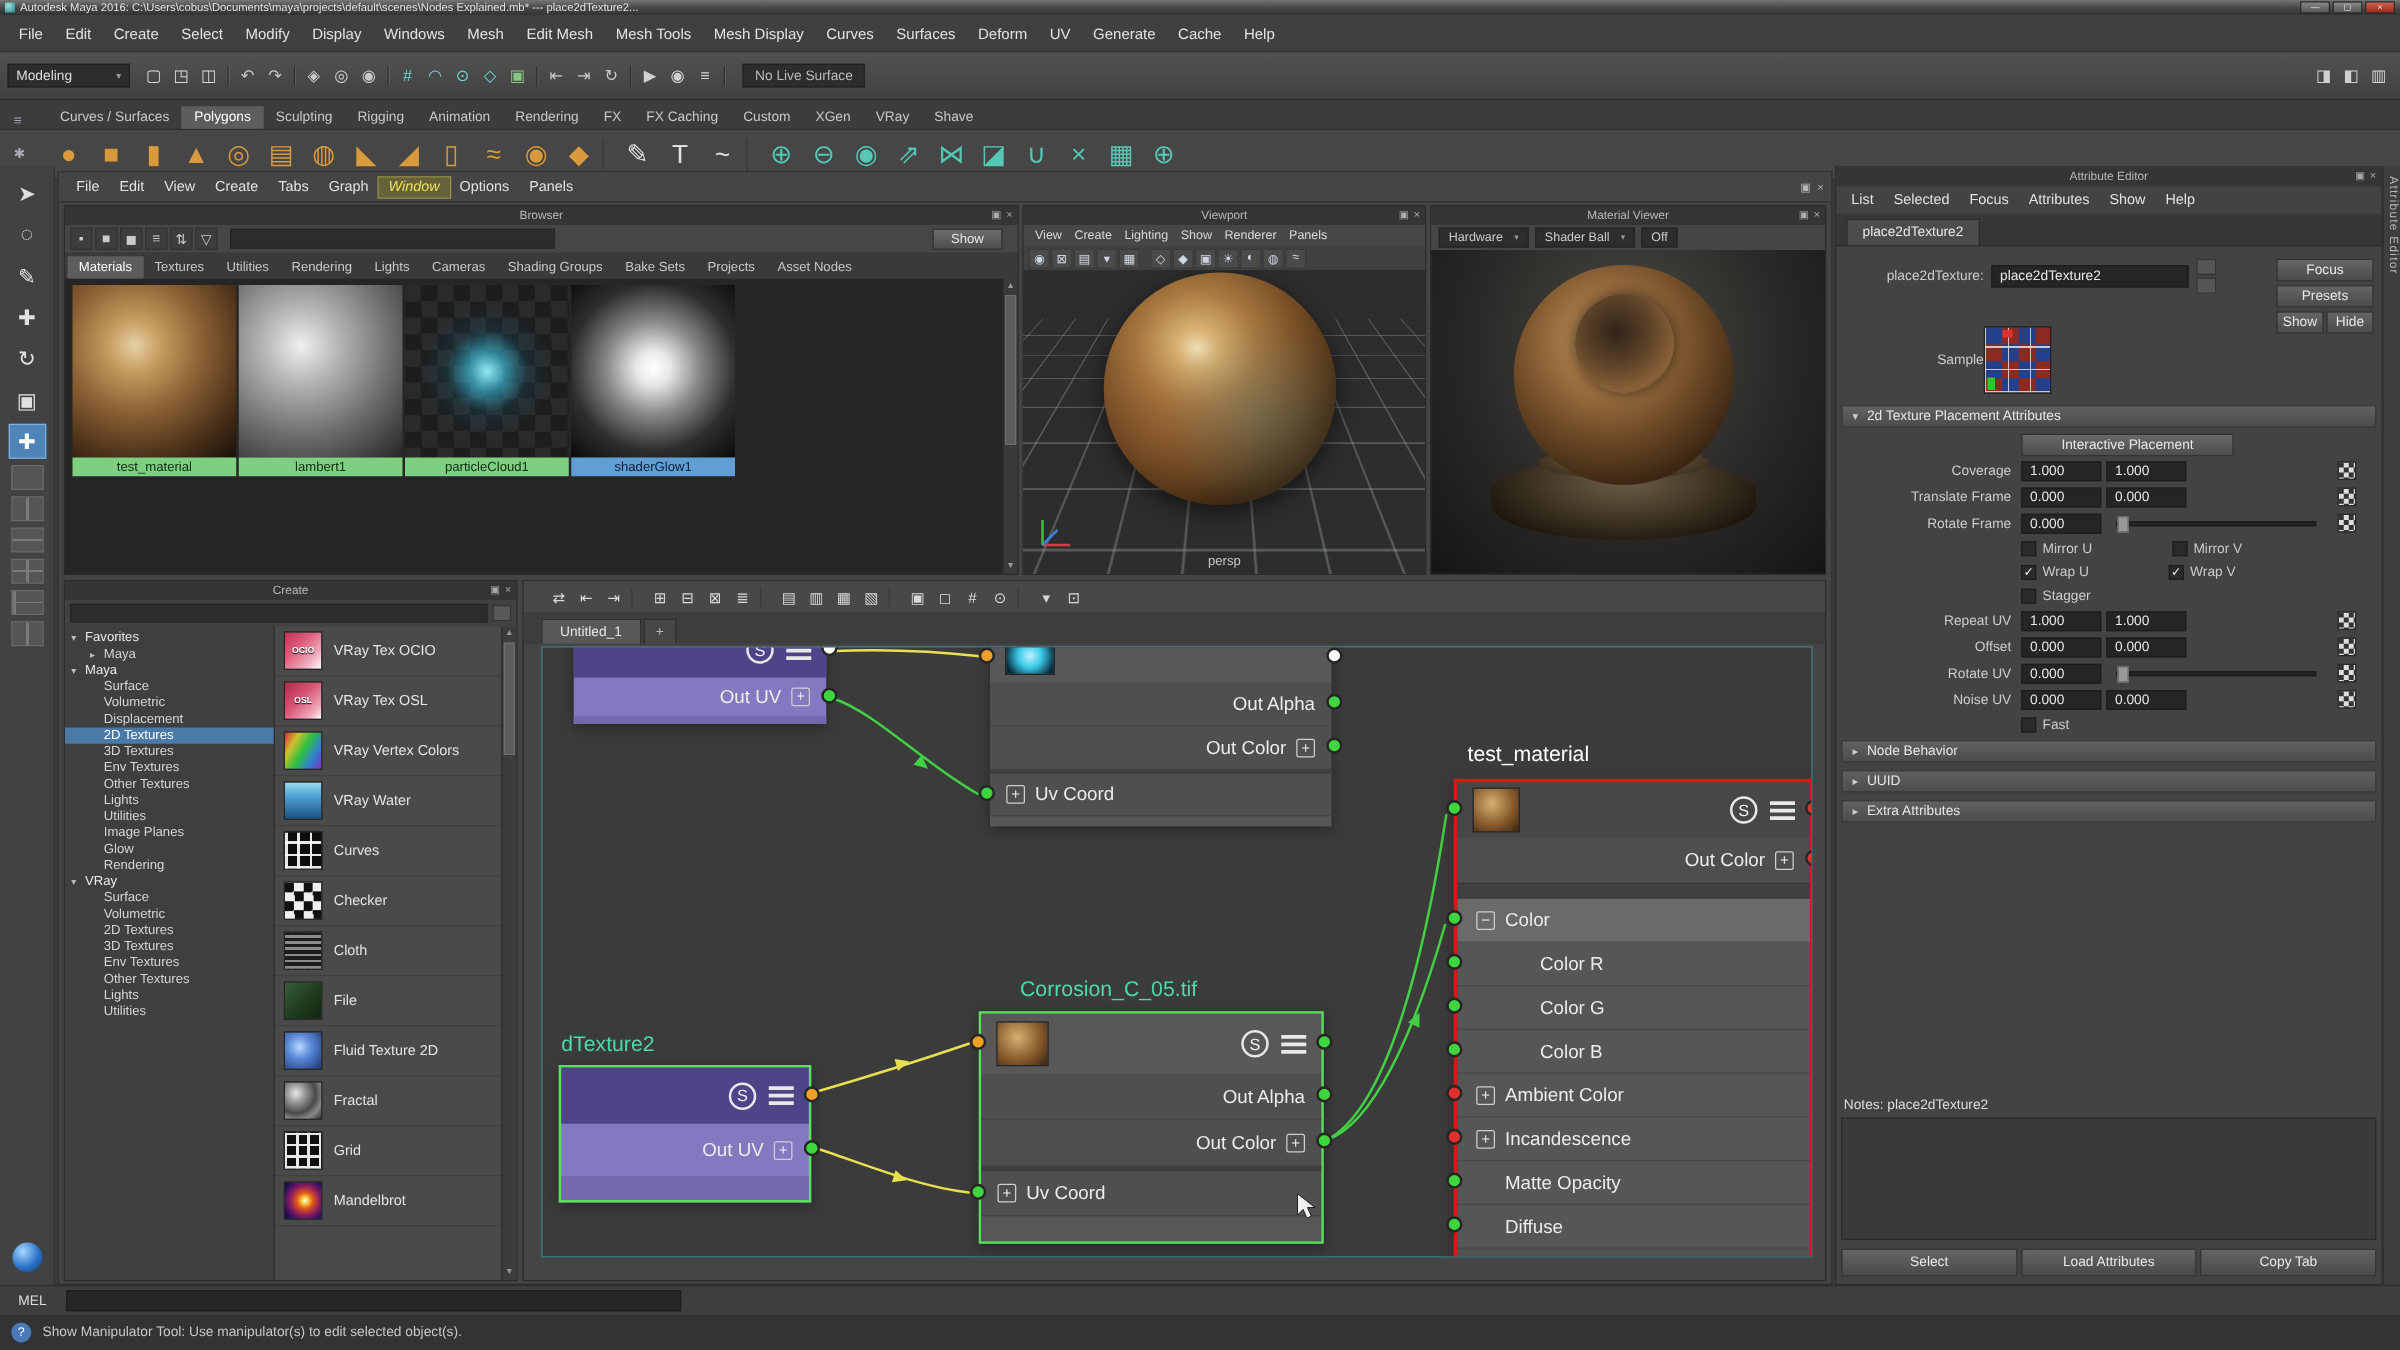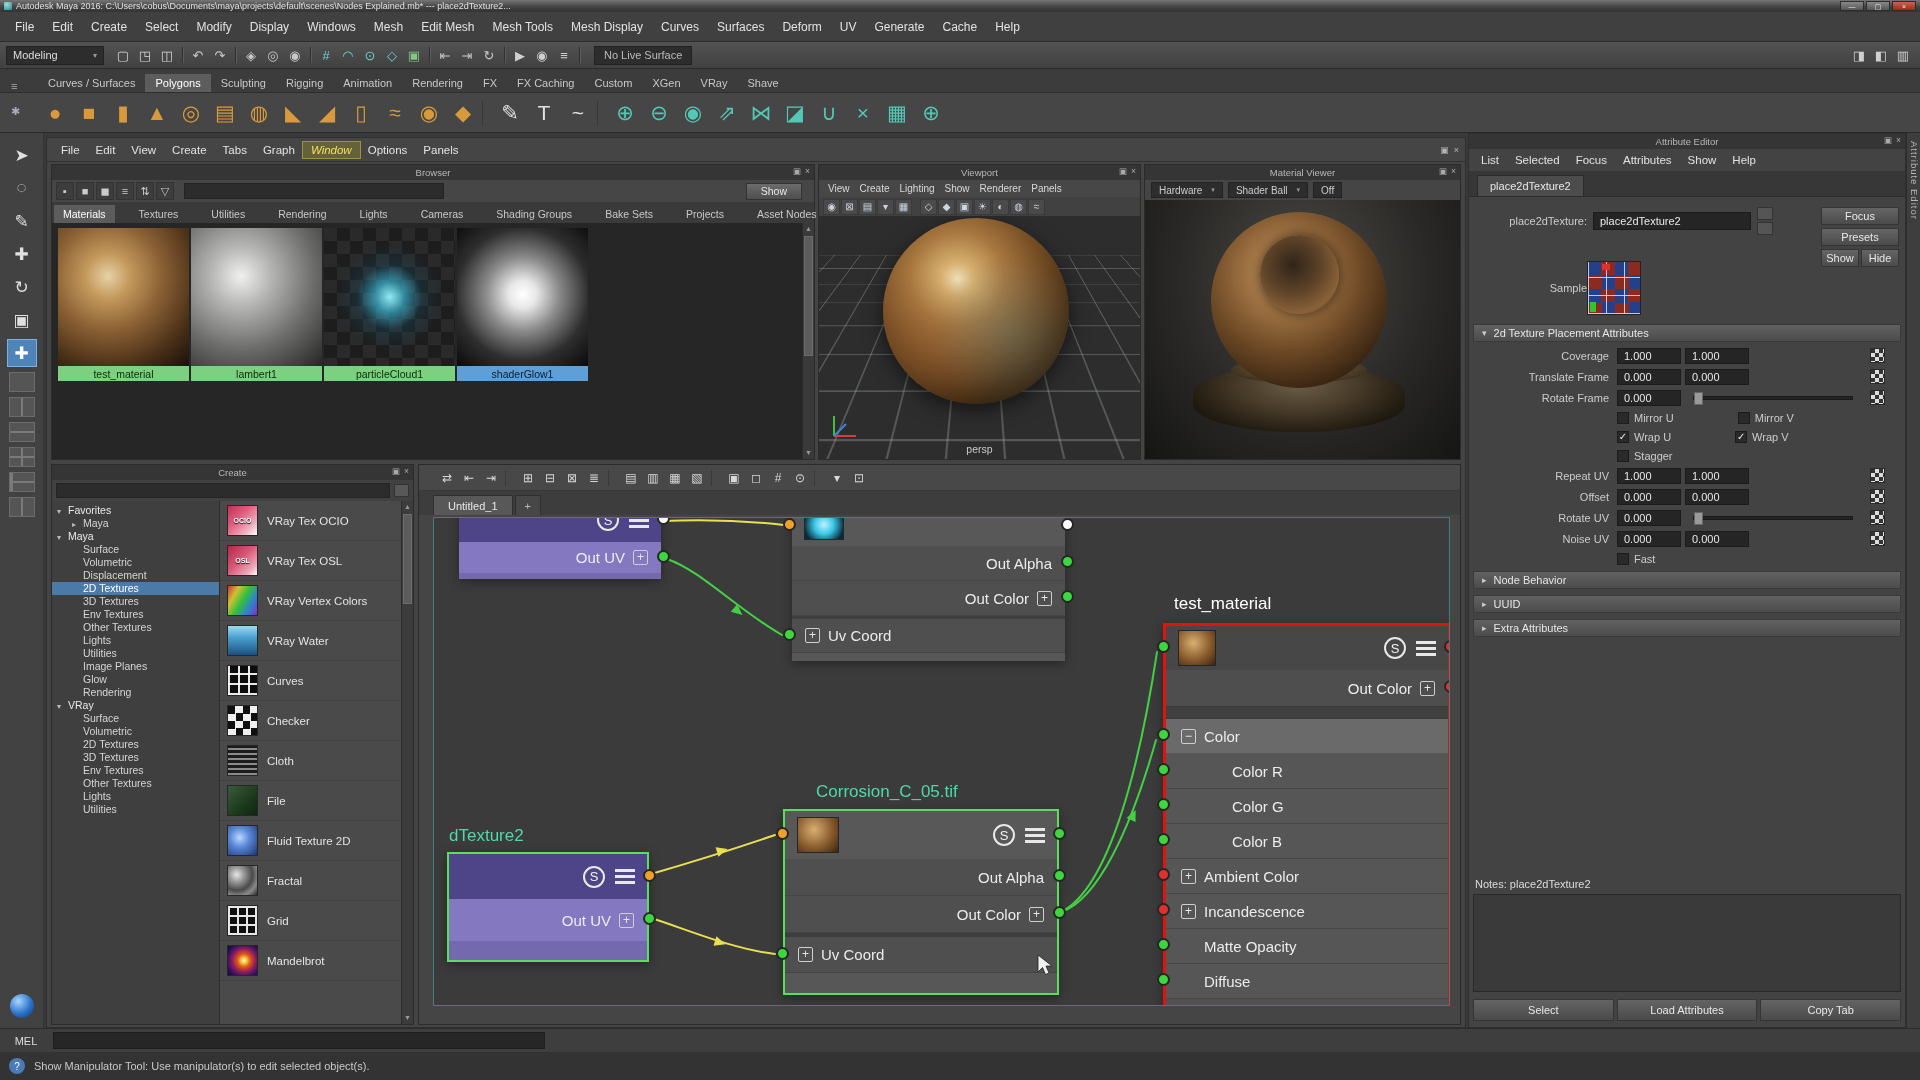--- a/index.html
+++ b/index.html
@@ -12,21 +12,21 @@
 .titlebar .t{flex:1;white-space:nowrap;overflow:hidden;line-height:12px;}
 .winbtn{width:24px;height:10px;font-size:7px;line-height:10px;text-align:center;background:linear-gradient(#888,#555);margin-left:2px;color:#eee;border:1px solid #2c2c2c;}
 .winbtn.close{background:linear-gradient(#d06050,#a02818);}
 
 
 .menubar{height:30px;background:#404040;display:flex;align-items:center;padding-left:6px;border-bottom:1px solid #2d2d2d;}
 .menu-item{padding:0 9px;font-size:12px;color:#e2e2e2;white-space:nowrap;}
 .menu-item.active{color:#f0e060;background:rgba(150,140,40,.4);outline:1px solid #9a9440;font-style:italic;}
 
 
-.statusline{height:27px;background:linear-gradient(#525252,#414141);display:flex;align-items:center;padding:0 6px;border-bottom:1px solid #2b2b2b;}
+.statusline{height:38px;background:linear-gradient(#525252,#414141);display:flex;align-items:center;padding:0 6px;border-bottom:1px solid #2b2b2b;}
 .mode-sel{width:98px;height:19px;background:#2d2d2d;border:1px solid #222;display:flex;align-items:center;padding:0 6px;font-size:11px;color:#ddd;margin-right:8px;}
 .mode-sel .arr{margin-left:auto;font-size:8px;color:#999;}
 .sl-icon{width:20px;height:20px;display:flex;align-items:center;justify-content:center;font-size:13px;margin:0 1px;flex:none;}
 .sl-icon.sep{width:7px;font-size:0;position:relative;}
 .sl-icon.sep::after{content:"";position:absolute;left:3px;top:2px;bottom:2px;width:1px;background:#303030;border-right:1px solid #5c5c5c;}
 .live-field{height:19px;background:#2d2d2d;border:1px solid #222;display:flex;align-items:center;padding:0 9px;font-size:11px;color:#bbb;margin:0 10px;white-space:nowrap;}
 .sl-right{margin-left:auto;display:flex;}
 
 
 .shelftabs{height:24px;background:#3c3c3c;display:flex;align-items:flex-end;padding-left:38px;border-bottom:1px solid #2e2e2e;position:relative;}
@@ -59,21 +59,21 @@
 .panel{background:#404040;border:1px solid #2b2b2b;display:flex;flex-direction:column;min-width:0;position:relative;}
 .panel-header{height:15px;background:#353535;display:flex;align-items:center;justify-content:center;font-size:9.5px;color:#b8b8b8;position:relative;flex:none;}
 .ph-icons{position:absolute;right:4px;top:1px;font-size:8.5px;color:#aaa;display:flex;gap:4px;}
 
 
 .browser{width:764px;flex:none;}
 .br-toolbar{height:22px;display:flex;align-items:center;gap:2px;padding:0 4px;background:#464646;flex:none;}
 .br-icon{width:18px;height:18px;display:flex;align-items:center;justify-content:center;font-size:11px;color:#ccc;background:#3d3d3d;border:1px solid #333;flex:none;}
 .br-filter{width:260px;height:16px;background:#2c2c2c;border:1px solid #242424;margin-left:8px;}
 .show-btn{margin-left:auto;margin-right:8px;height:17px;padding:0 14px;background:linear-gradient(#6c6c6c,#4e4e4e);border:1px solid #333;font-size:10.5px;color:#e8e8e8;display:flex;align-items:center;}
-.br-tabs{height:21px;display:flex;align-items:flex-end;background:#3a3a3a;padding-left:2px;flex:none;gap:15px;}
+.br-tabs{height:21px;display:flex;align-items:flex-end;background:#3a3a3a;padding-left:2px;flex:none;}
 .br-tab{padding:3px 9px;font-size:10.5px;color:#c8c8c8;white-space:nowrap;}
 .br-tab.active{background:#5c5c5c;color:#fff;}
 .swatch-area{flex:1;background:#262626;position:relative;display:flex;align-items:flex-start;padding:5px 14px 0 6px;gap:2px;}
 .swatch-cell{width:131px;flex:none;}
 .swatch-img{width:131px;height:138px;}
 .swatch-label{height:15px;font-size:10.5px;display:flex;align-items:center;justify-content:center;overflow:hidden;white-space:nowrap;}
 .lbl-green{background:#7ed081;color:#0c2a0c;}
 .lbl-blue{background:#5f9fd6;color:#0a1c30;}
 .sw-rust{background:radial-gradient(circle at 38% 35%,#e6d2a8 0%,#c59a5d 18%,#8a6034 45%,#4a3018 75%,#17100a 100%);}
 .sw-gray{background:radial-gradient(circle at 38% 35%,#f0f0f0 0%,#b5b5b3 25%,#6d6d6b 60%,#252525 100%);}
@@ -947,20 +947,24 @@
           <div class="ae-btn">Hide</div>
         </div>
       </div>
     </div>
 
     <div class="ae-secbar">
       <span class="sec-arrow">▾</span>
       <span>2d Texture Placement Attributes</span>
     </div>
 
+    <div class="ae-row">
+      <span class="ae-lab"></span>
+      <div class="ip-btn">Interactive Placement</div>
+    </div>
 
     <div class="ae-row">
       <span class="ae-lab">Coverage</span>
       <span class="ae-field">1.000</span>
       <span class="ae-field">1.000</span>
       <span class="map-btn"></span>
     </div>
     <div class="ae-row">
       <span class="ae-lab">Translate Frame</span>
       <span class="ae-field">0.000</span>

